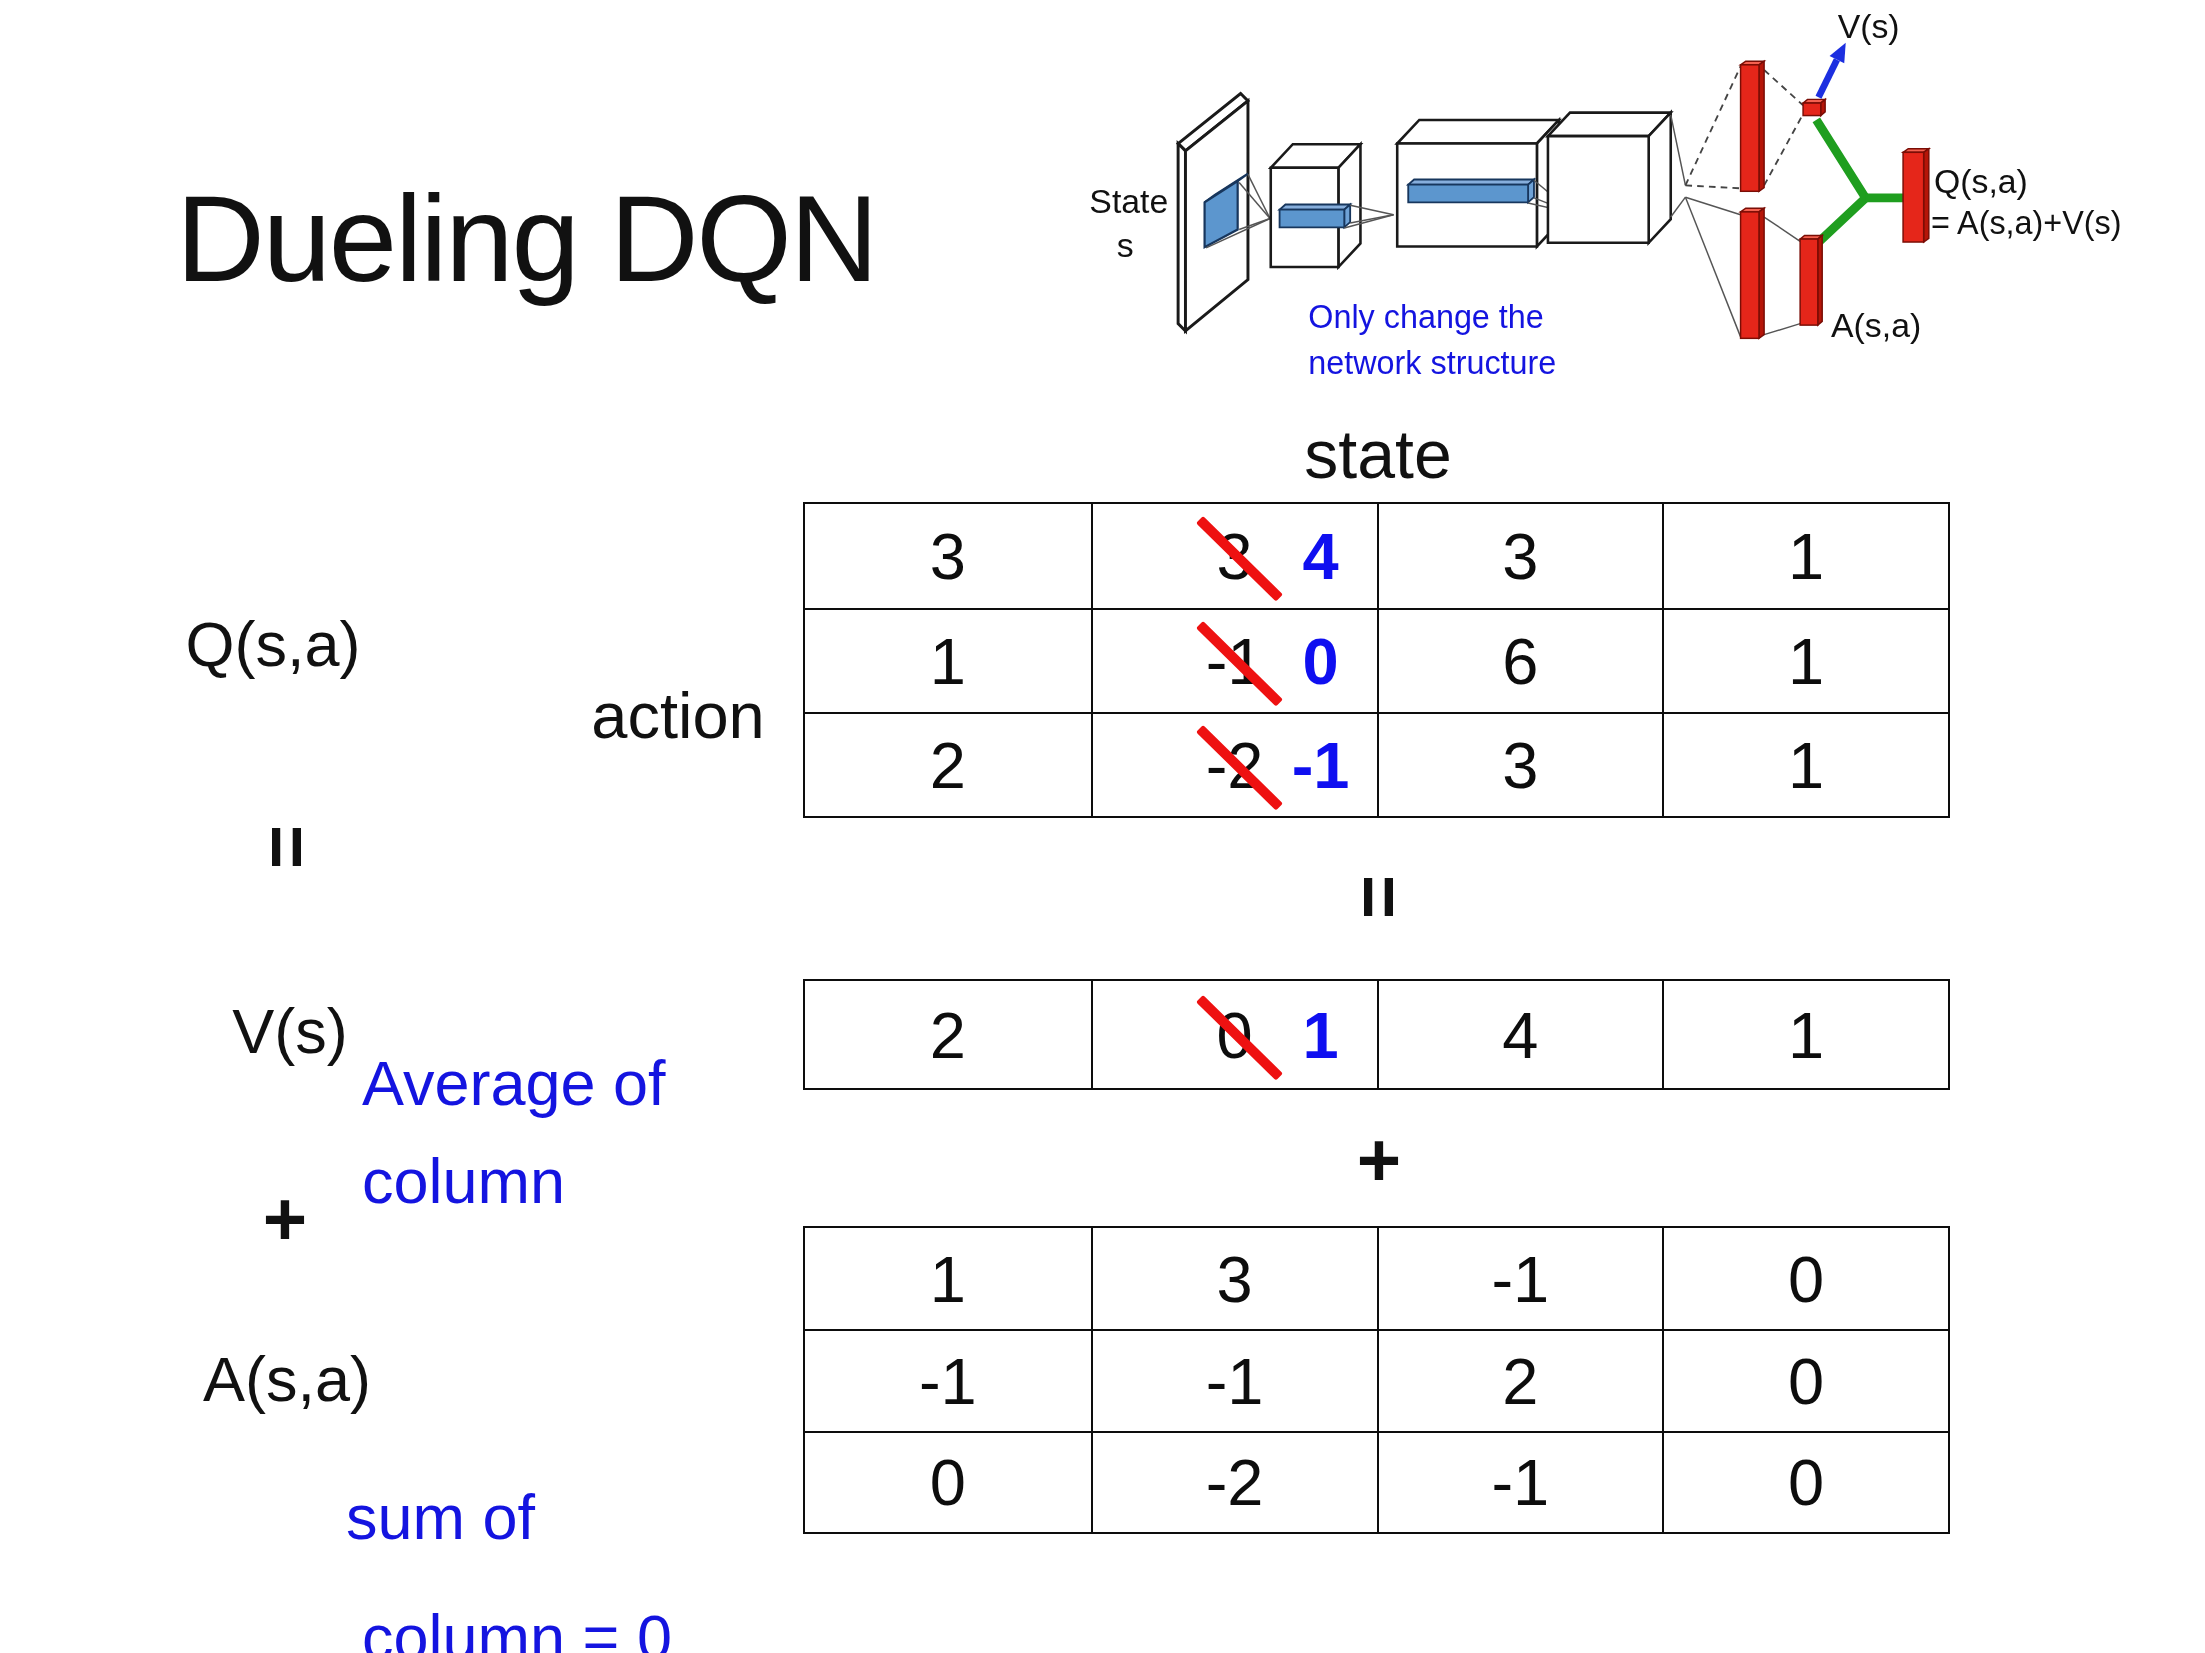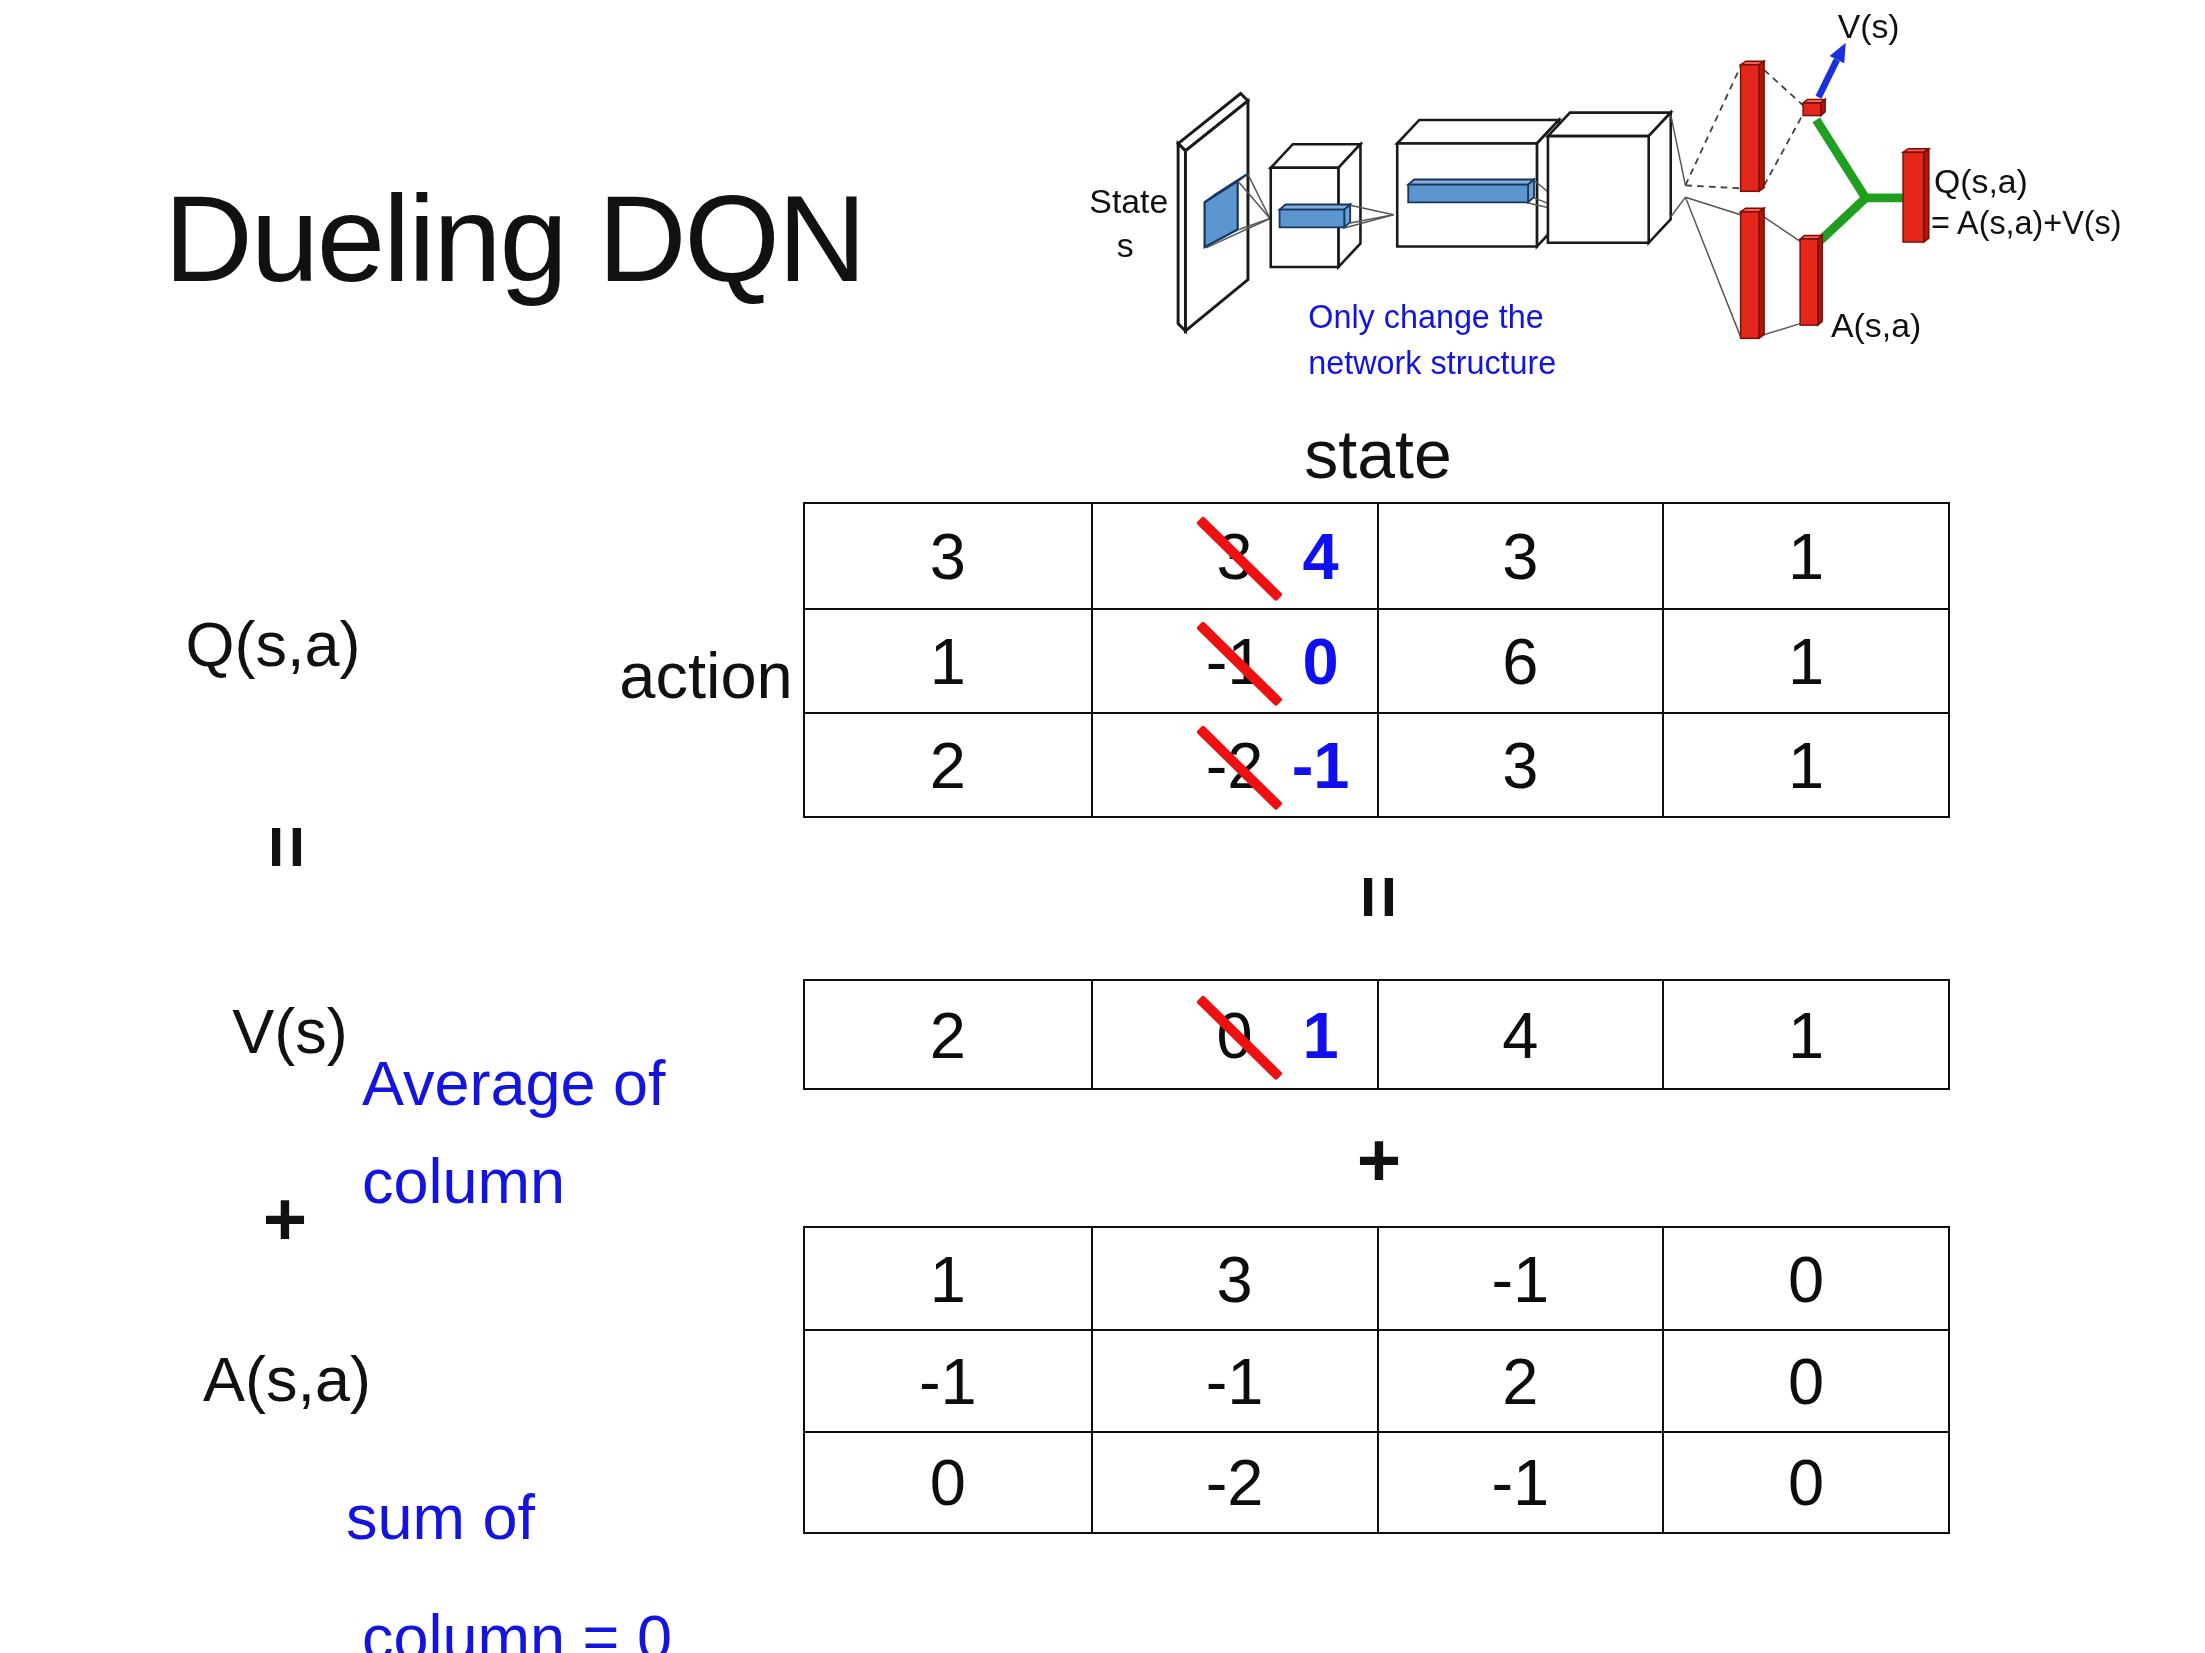--- a/index.html
+++ b/index.html
@@ -1,19 +1,19 @@
 <!DOCTYPE html>
 <html style="font-size:11.8px"><head>
 <meta charset="utf-8">
 <style>
   html,body{margin:0;padding:0;background:#fff;}
   body{width:2205px;height:1654px;position:relative;overflow:hidden;
        font-family:"Liberation Sans",sans-serif;color:#111;}
   .abs{position:absolute;}
-  .title{left:164px;top:168px;font-size:123px;letter-spacing:-2.2px;white-space:nowrap;}
+  .title{left:176px;top:168px;font-size:123px;letter-spacing:-2.2px;white-space:nowrap;}
   .lbl{position:absolute;transform:translate(-50%,-50%);font-size:63px;white-space:nowrap;}
   .lbl.big{font-size:68px;}
   .op{position:absolute;transform:translate(-50%,-50%);font-size:76px;font-weight:600;}
   .op.rot{transform:translate(-50%,-50%) rotate(90deg);}
   .bluenote{position:absolute;transform:translateY(-50%);font-size:63px;color:#1414e0;white-space:nowrap;margin-top:27px;}
   .matrix{position:absolute;left:803px;width:1147px;border:2.9px solid #0d0d0d;
           box-sizing:border-box;display:grid;grid-template-columns:repeat(4,1fr);background:#fff;}
   #q-matrix{top:502px;height:316px;}
   #v-matrix{top:979px;height:111px;}
   #a-matrix{top:1226px;height:308px;}
@@ -155,21 +155,21 @@
   <text x="339" y="508" font-size="44" fill="#1414e0">network structure</text>
 </svg>
 
 <div class="lbl" style="left:273px;top:644px;">Q(s,a)</div>
 <div class="op rot" style="left:287px;top:847px;">=</div>
 <div class="lbl" style="left:290px;top:1031px;">V(s)</div>
 <div class="op" style="left:285px;top:1218px;">+</div>
 <div class="lbl" style="left:287px;top:1379px;">A(s,a)</div>
 
 <div class="lbl big" style="left:1378px;top:454px;">state</div>
-<div class="lbl" style="left:678px;top:675px;font-size:65px;margin-left:28px;">action</div>
+<div class="lbl" style="left:678px;top:715px;font-size:65px;">action</div>
 
 <div class="bluenote" style="left:362px;top:1056px;">Average of</div>
 <div class="bluenote" style="left:362px;top:1154px;text-align:right;">column</div>
 <div class="bluenote" style="left:346px;top:1490px;">sum of</div>
 <div class="bluenote" style="left:362px;top:1610px;text-align:center;">column = 0</div>
 
 <div class="op rot" style="left:1379px;top:897px;">=</div>
 <div class="op" style="left:1379px;top:1159px;">+</div>
 
 <div id="q-matrix" class="matrix" style="grid-template-rows: repeat(3, 1fr);">

